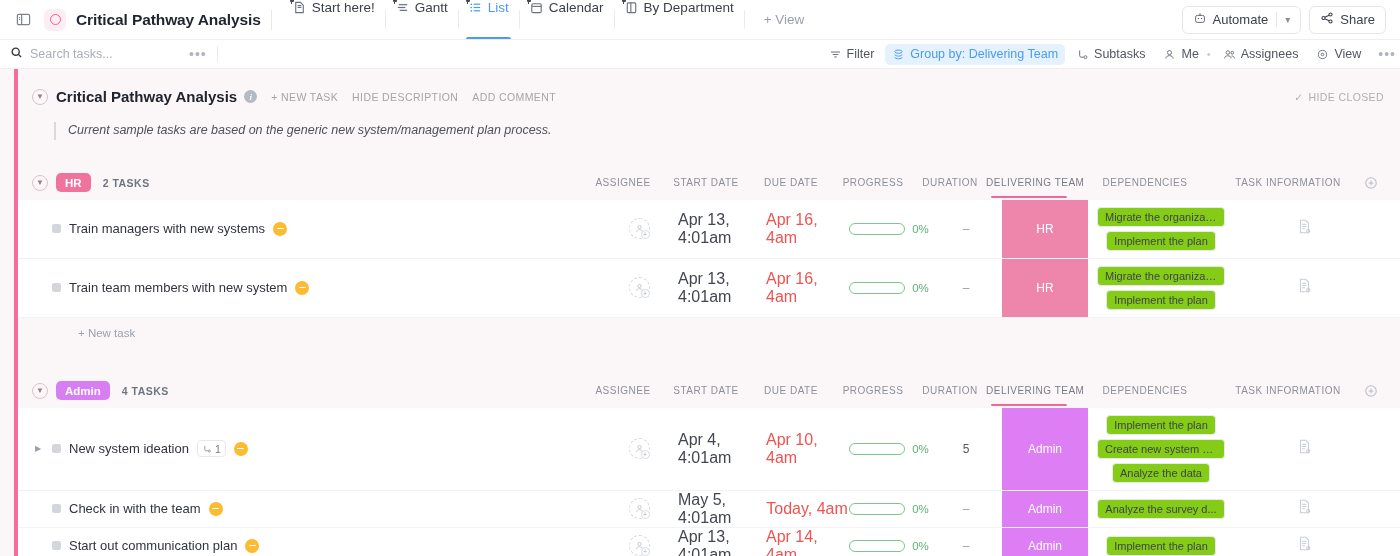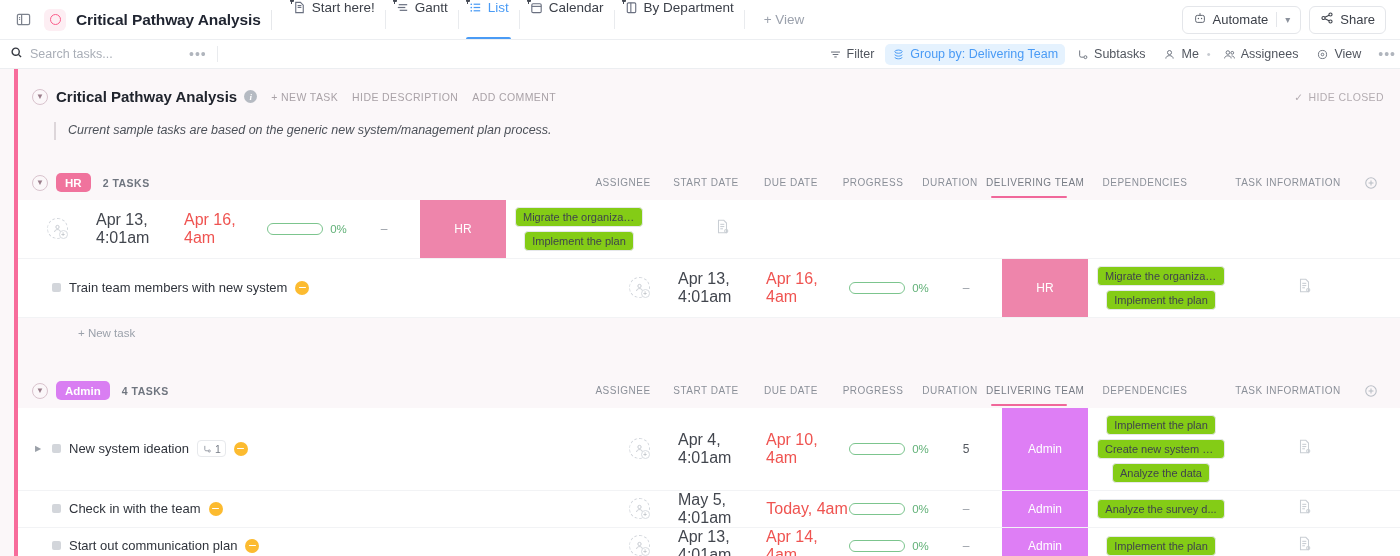--- a/index.html
+++ b/index.html
@@ -512,20 +512,29 @@
           <svg width="14" height="14" viewBox="0 0 16 16" fill="none" stroke="currentColor" stroke-width="1.2">
             <circle cx="8" cy="8" r="6"></circle>
                   <line x1="8" y1="5.2" x2="8" y2="10.8"></line>
                   <line x1="5.2" y1="8" x2="10.8" y2="8"></line>
           </svg>
               </div>
       </div>
     </div>
     <div class="rows">
             <div class="trow">
+      <div class="cell cell-name">
+        <span class="expand-arrow"></span>
+        <span class="status-sq "></span>
+        <span class="task-name">Train managers with new systems</span>
+
+        <span class="status-dot">
+                  <i></i>
+                </span>
+      </div>
       <div class="cell" style="width:78px">
         <span class="avatar-ph">
           <svg width="11" height="11" viewBox="0 0 16 16" fill="none" stroke="currentColor" stroke-width="1.3">
             <circle cx="8" cy="5.8" r="2.4"></circle>
                     <path d="M3.8 13c0-2.2 1.9-3.4 4.2-3.4s4.2 1.2 4.2 3.4"></path>
           </svg>
                   <span class="plus">+</span>
                 </span>
       </div>
       <div class="cell" style="width:88px">

